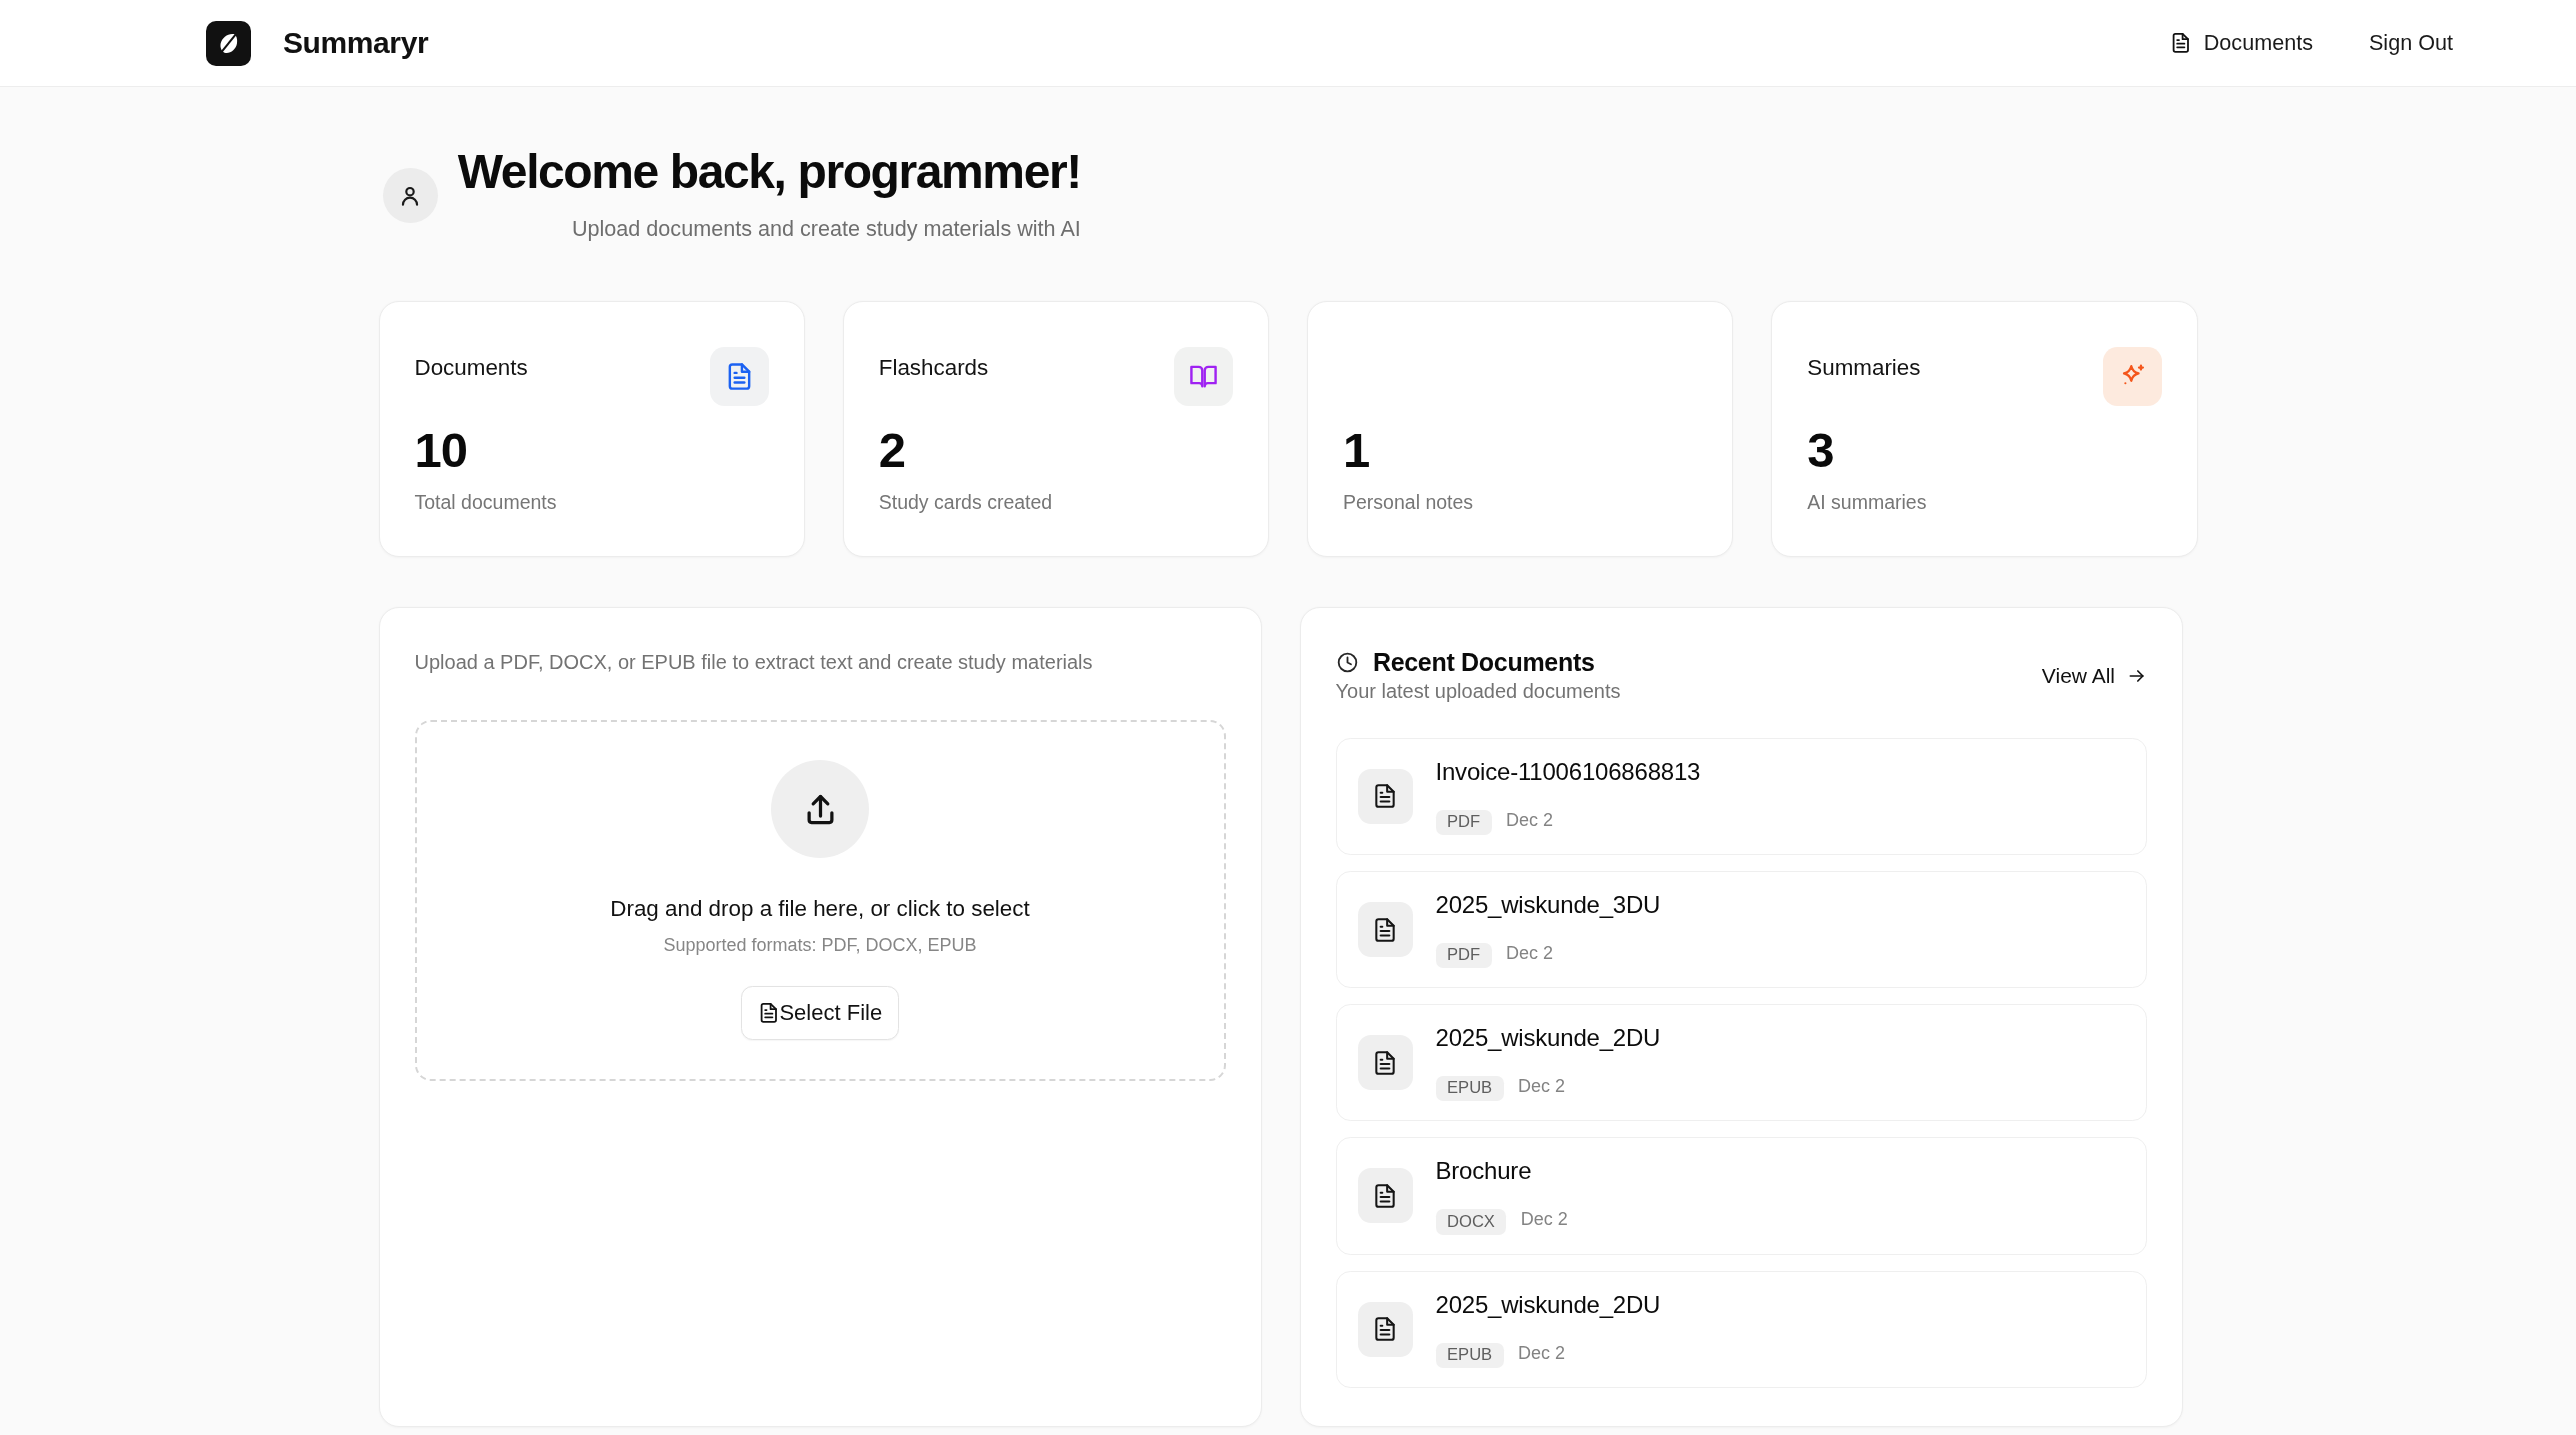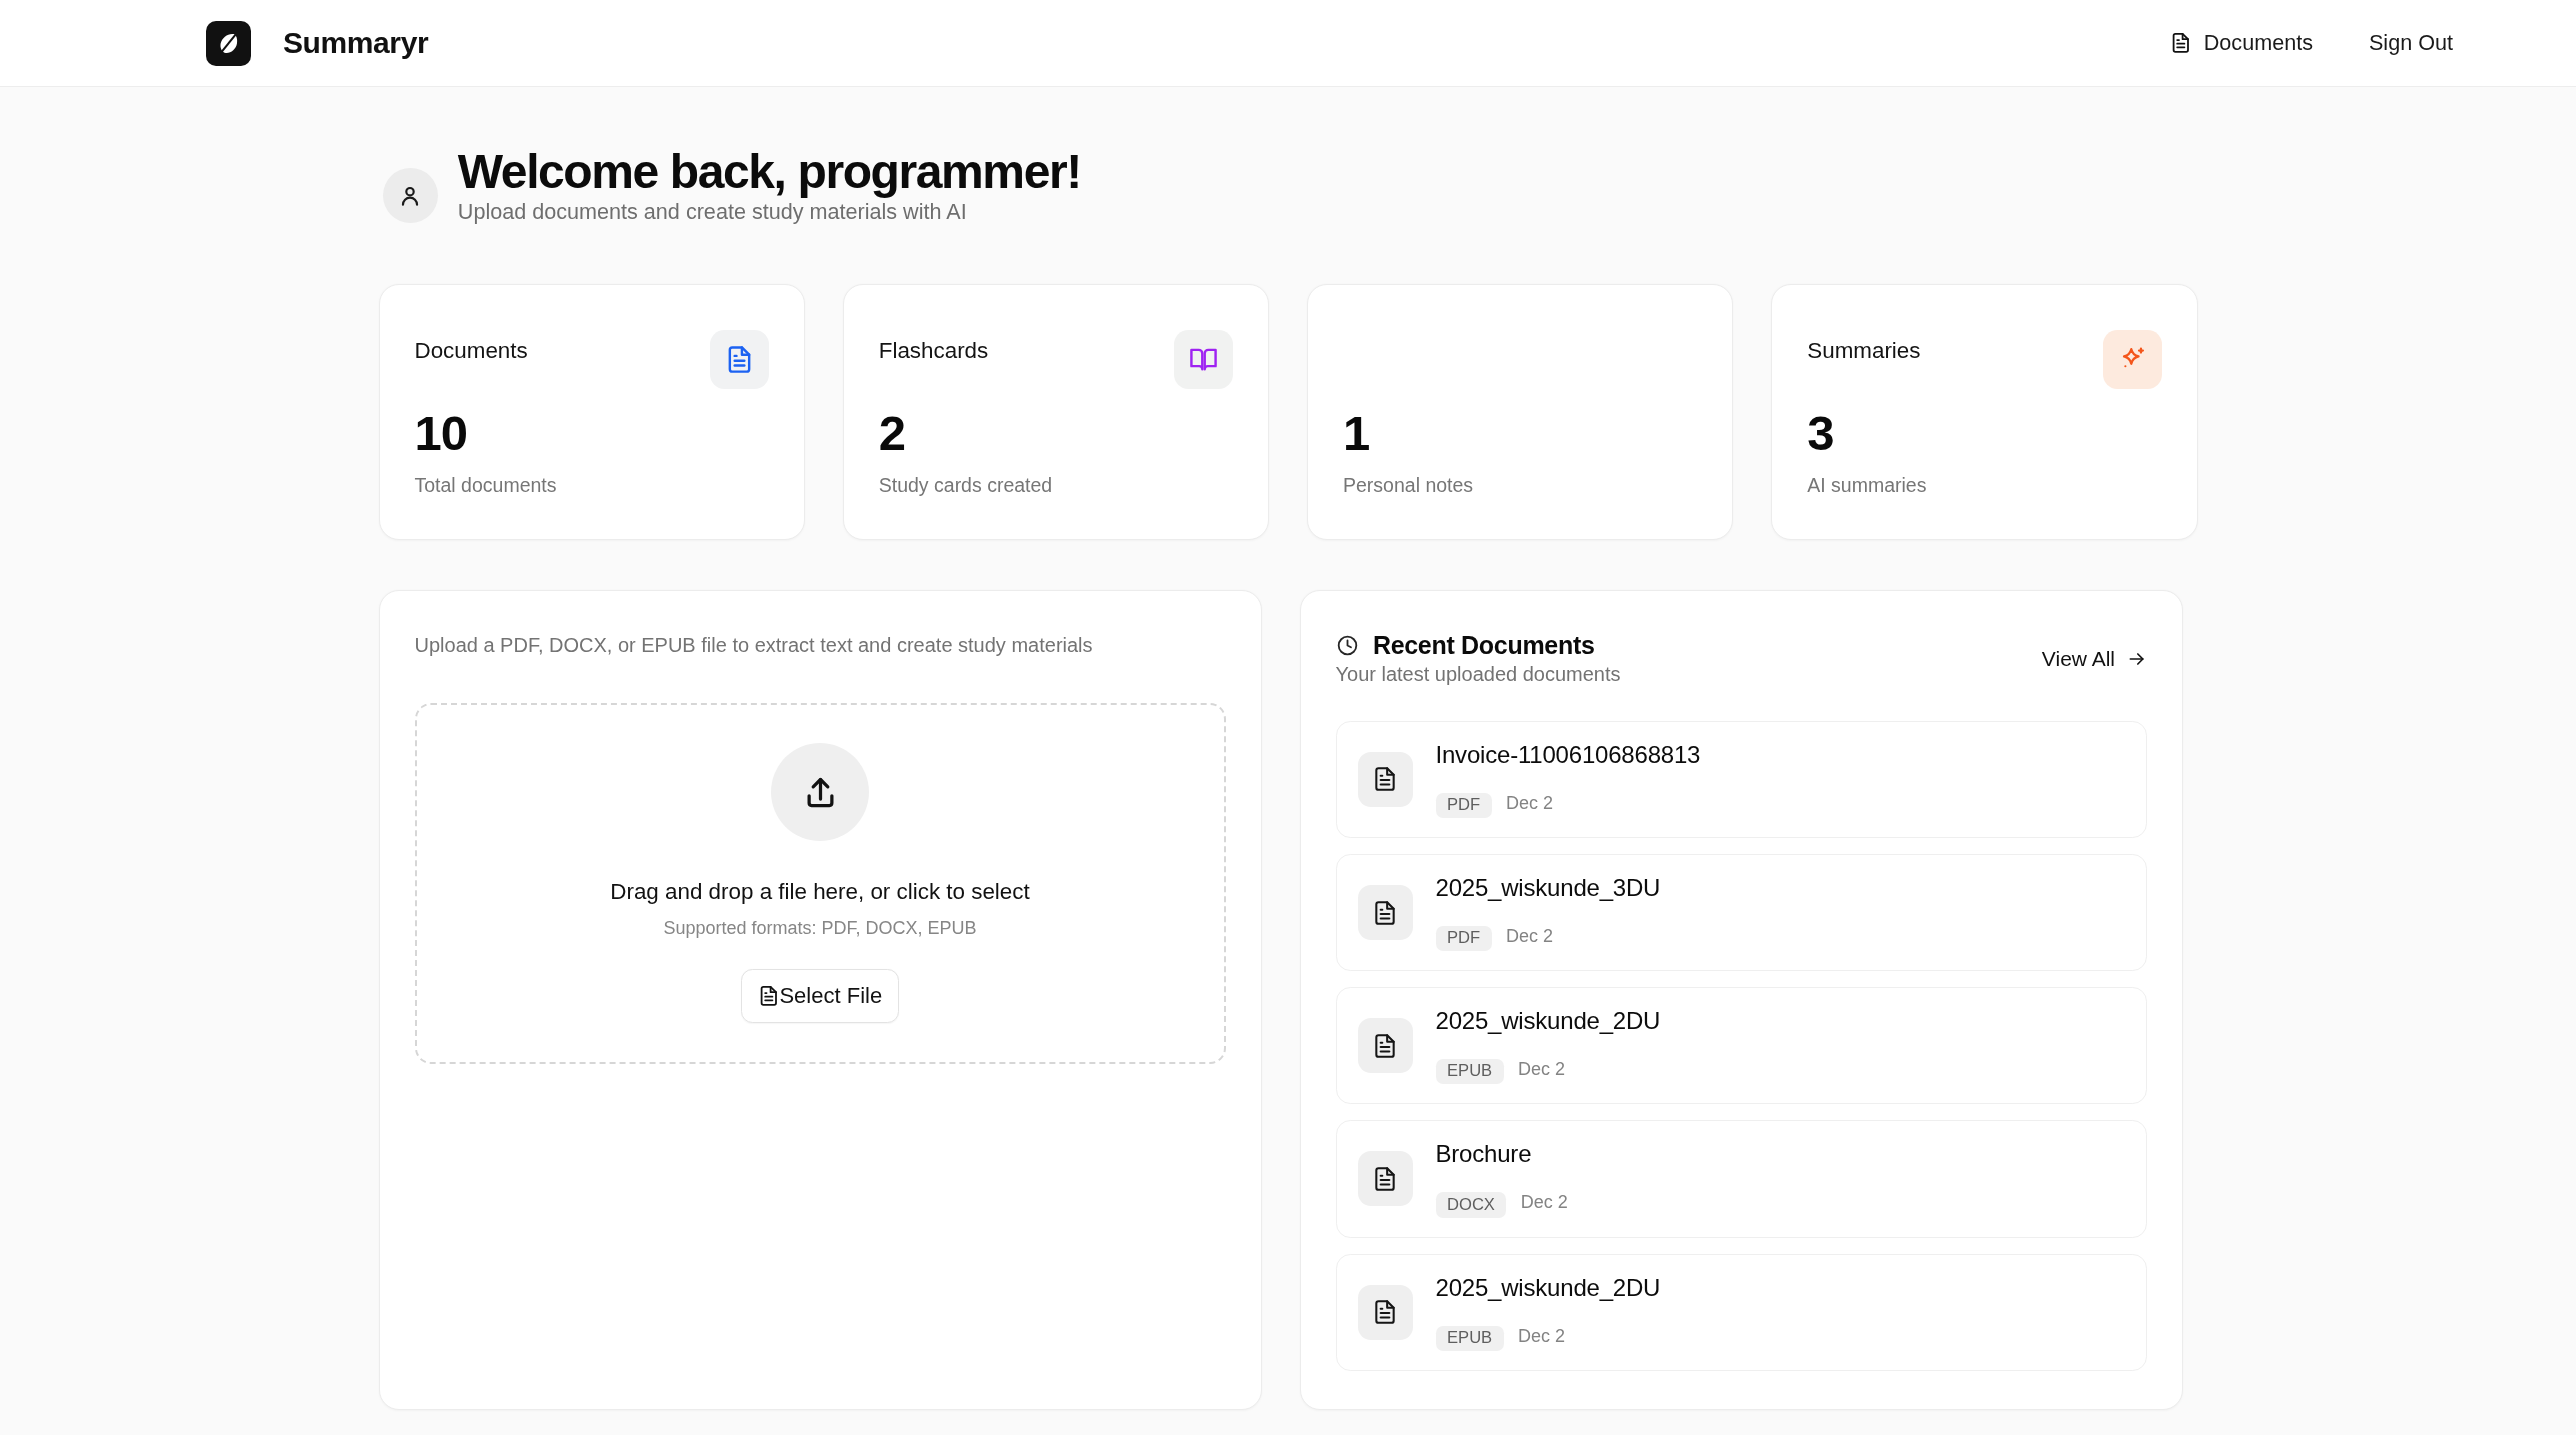--- a/index.html
+++ b/index.html
@@ -61,40 +61,41 @@
     padding-top: 58px;
   }
 
   
   .welcome {
     display: flex;
     align-items: flex-start;
     gap: 20px;
     padding-left: 4.3px;
     margin-bottom: 59px;
+    text-align: right;
   }
   .avatar {
     width: 55px; height: 55px;
     border-radius: 50%;
     background: #ececec;
     display: flex; align-items: center; justify-content: center;
     flex: none;
     margin-top: 23px;
   }
   .welcome-title {
     font-size: 48px;
     font-weight: bold;
     color: #0b0b0b;
     letter-spacing: -1.4px;
     line-height: 1.12;
   }
   .welcome-sub {
     font-size: 21.6px;
     color: #6e6e6e;
-    margin-top: 0;
+    margin-top: 17px;
   }
 
   
   .stats {
     display: grid;
     grid-template-columns: repeat(4, 1fr);
     gap: 38px;
     margin-bottom: 50px;
   }
   .stat-card {

